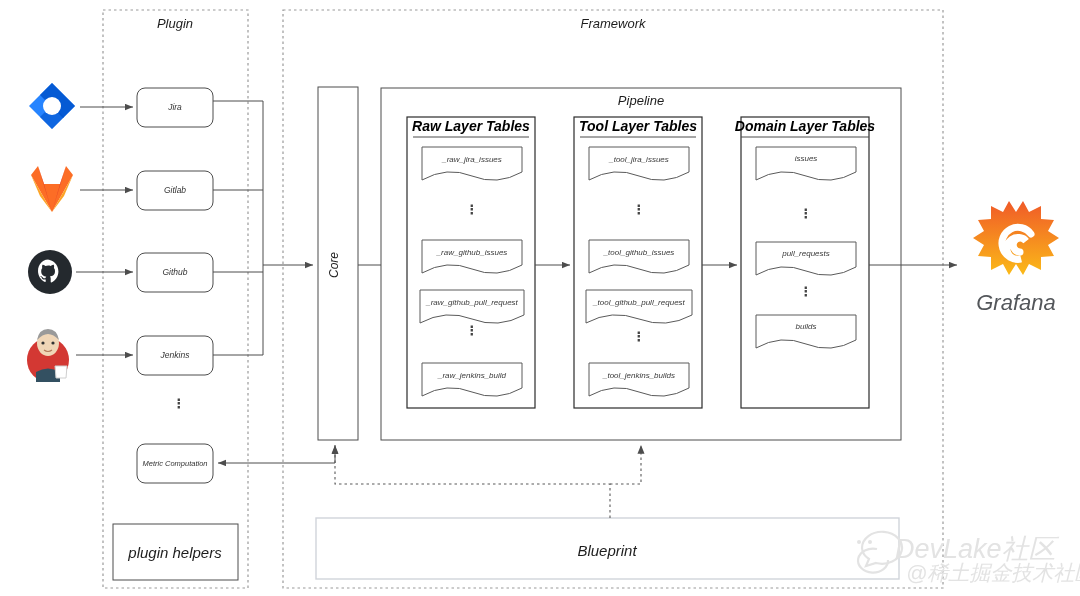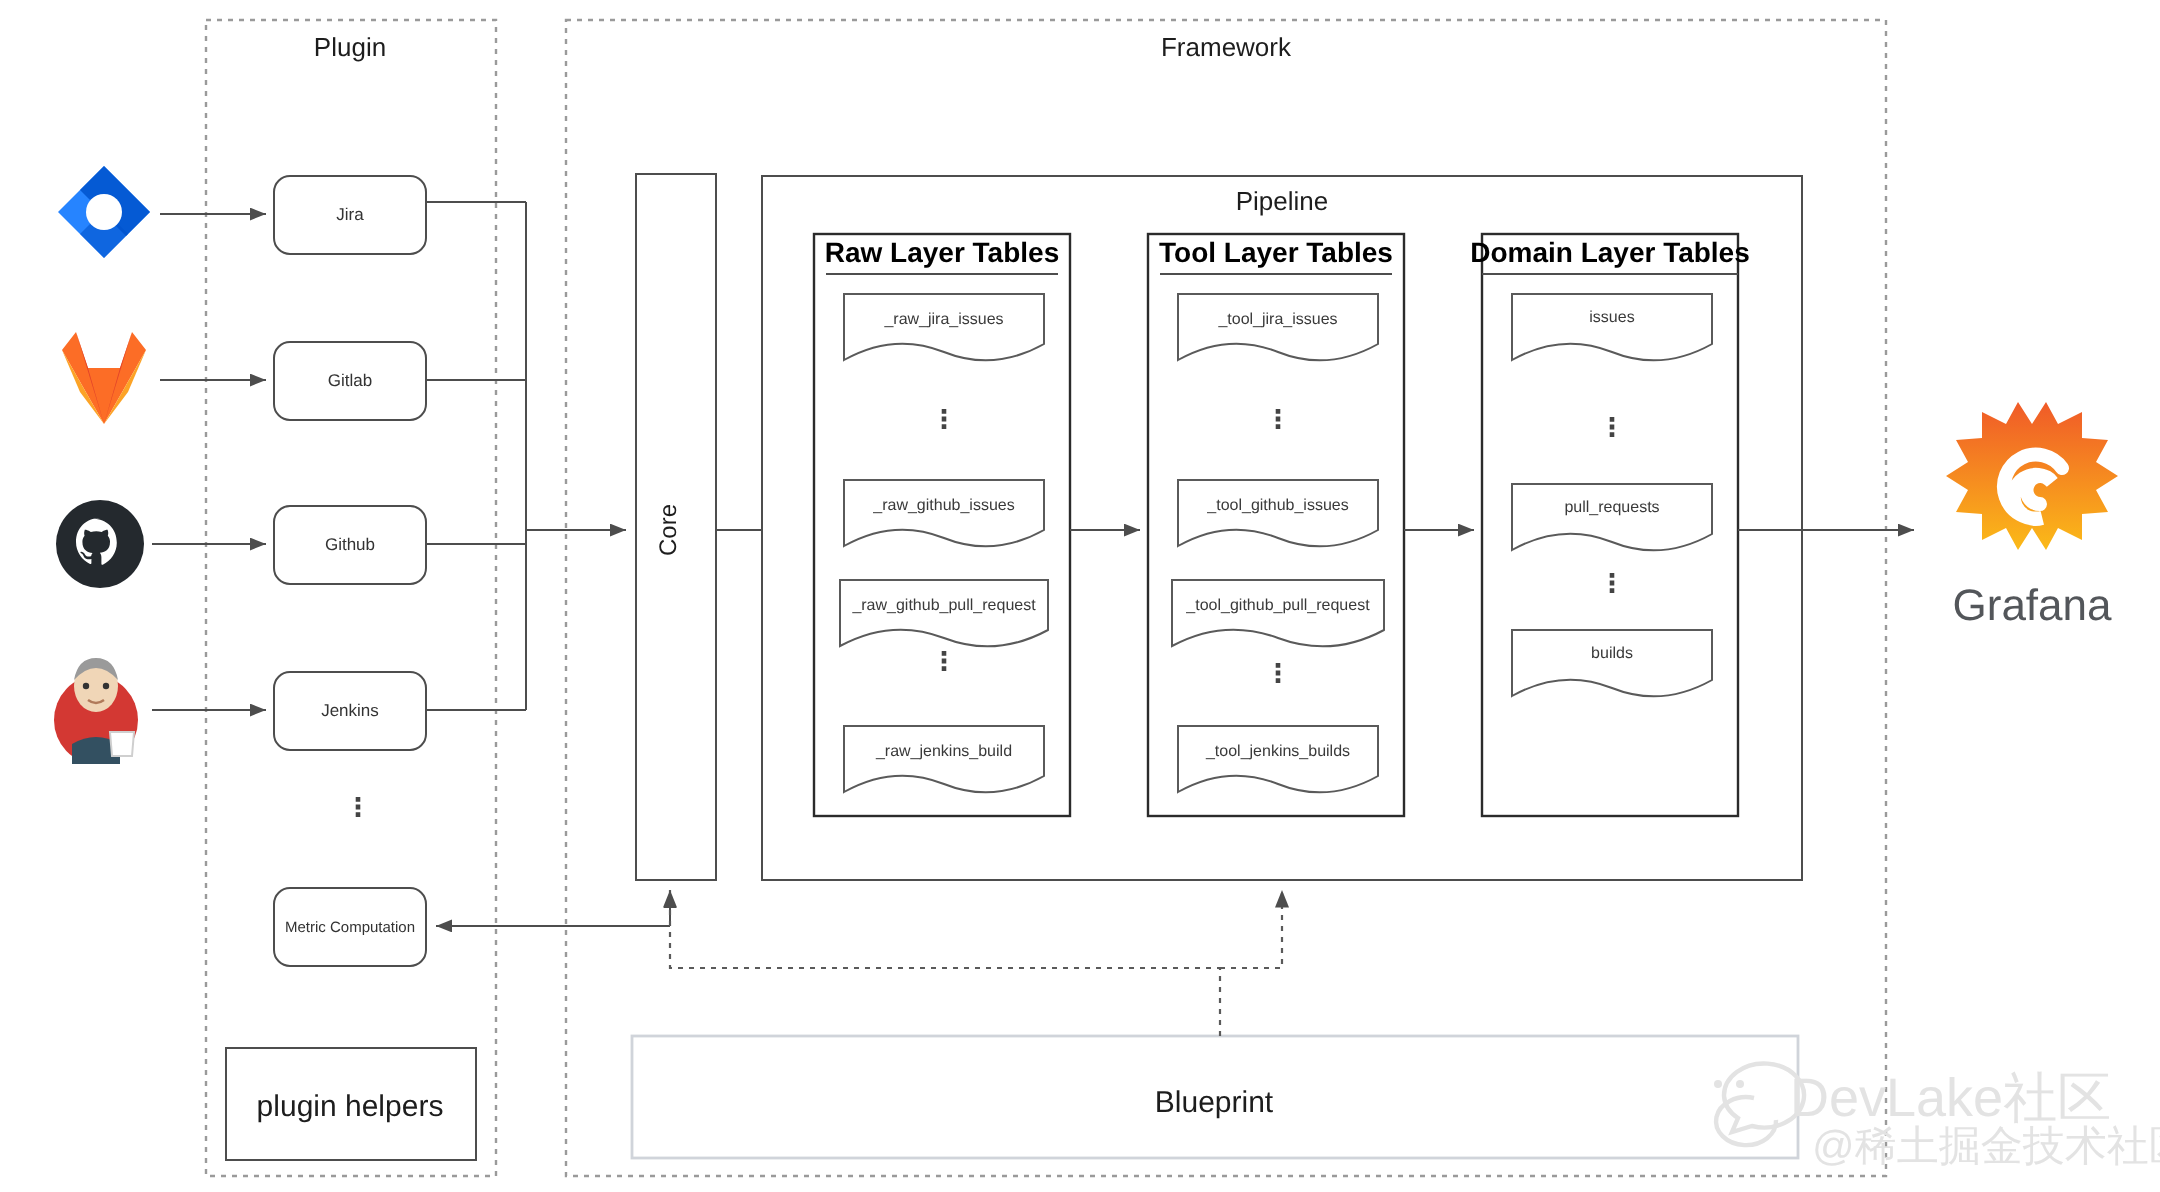--- a/index.html
+++ b/index.html
@@ -1,18 +1,18 @@
 <!DOCTYPE html>
 <html><head>
 <meta charset="utf-8">
 <style>
   html,body{margin:0;padding:0;background:#ffffff;}
   body{width:1080px;height:596px;position:relative;overflow:hidden;
        font-family:"Liberation Sans","DejaVu Sans",sans-serif;color:#1a1a1a;}
-  #stage{position:absolute;left:0;top:0;width:948px;height:596px;}
+  #stage{position:absolute;left:0;top:0;width:948px;height:596px;font-style:italic;}
   svg{position:absolute;left:0;top:0;width:1080px;height:596px;}
   text{font-family:"Liberation Sans","DejaVu Sans",sans-serif;fill:#1d1d1d;}
   .lbl-group{font-size:13px;}
   .lbl-plugin{font-size:8.5px;fill:#333;}
   .lbl-col{font-size:14px;font-weight:bold;fill:#000;}
   .lbl-doc{font-size:8px;fill:#3a3a3a;}
   .lbl-big{font-size:15px;fill:#1d1d1d;}
   .lbl-core{font-size:12px;fill:#1d1d1d;}
   .dots{font-size:13px;font-weight:bold;fill:#444;letter-spacing:0;}
   .solid{fill:none;stroke:#4d4d4d;stroke-width:1;}

